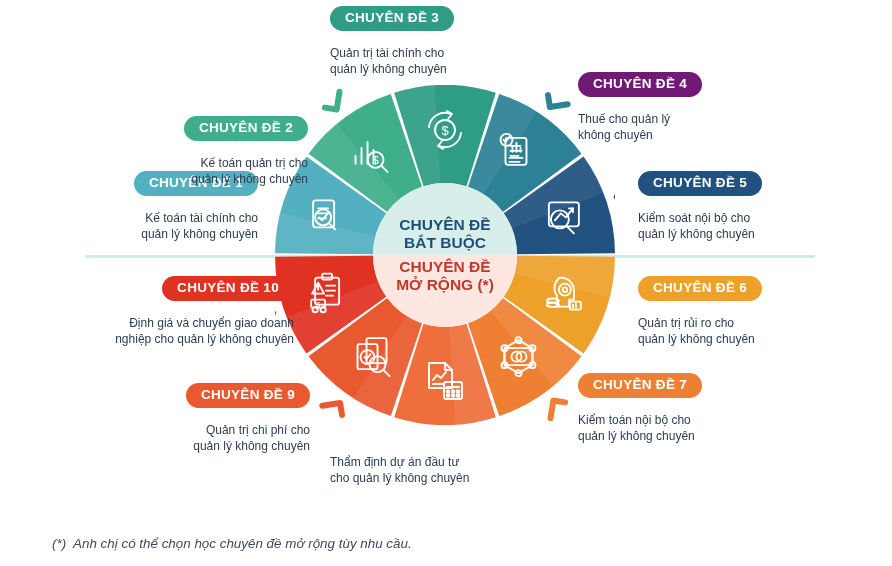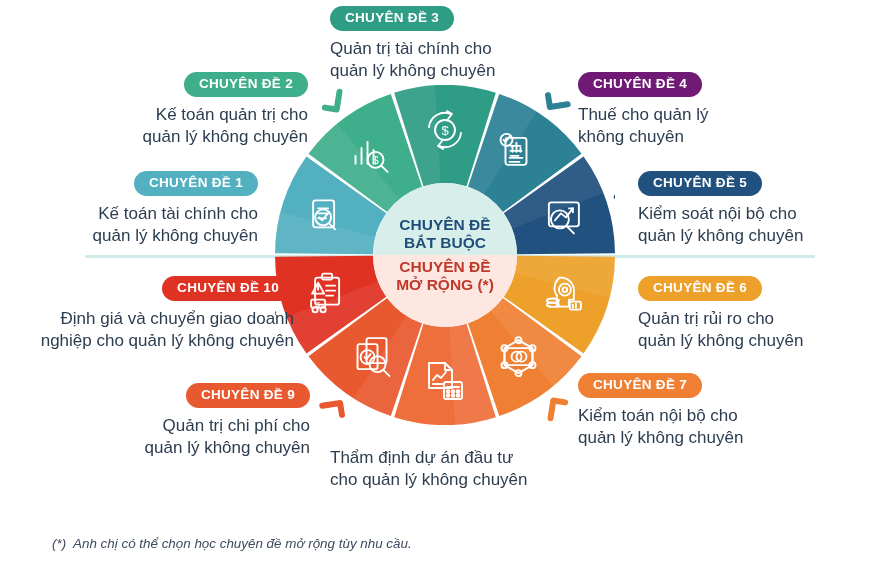--- a/index.html
+++ b/index.html
@@ -42,23 +42,23 @@
     color: #ffffff;
     font-weight: bold;
     font-size: 13.5px;
     letter-spacing: 0.3px;
     padding: 5px 15px 6px 15px;
     border-radius: 14px;
     white-space: nowrap;
     line-height: 1.05;
   }
   .desc {
-    margin-top: 7px;
+    margin-top: 15px;
     color: #2d3d50;
-    font-size: 17px;
+    font-size: 12px;
     line-height: 1.30;
     white-space: pre-line;
   }
   .align-right { text-align: right; }
   .align-left  { text-align: left; }
   .align-center{ text-align: left; }
   .align-right .pill, .align-center .pill, .align-left .pill { }
 
   #c1 { left: 18px;  top: 171px; width: 240px; }
   #c2 { left: 78px;  top: 72px;  width: 230px; }
@@ -239,21 +239,21 @@
       </svg>
   </div>
 
   <div class="callout align-right" id="c1">
     <span class="pill" style="background: rgb(83, 176, 192);">CHUYÊN ĐỀ 1</span>
     <div class="desc">Kế toán tài chính cho
 quản lý không chuyên</div>
   </div>
 
   <div class="callout align-right" id="c2">
-    <span class="pill" style="background: rgb(63, 174, 139);">CHUYÊN ĐỀ 2</span>
+    <span class="pill" style="background: rgb(63, 174, 139); margin-top: 44px;">CHUYÊN ĐỀ 2</span>
     <div class="desc">Kế toán quản trị cho
 quản lý không chuyên</div>
   </div>
 
   <div class="callout align-center" id="c3">
     <span class="pill" style="background: rgb(47, 156, 133);">CHUYÊN ĐỀ 3</span>
     <div class="desc">Quản trị tài chính cho
 quản lý không chuyên</div>
   </div>
 

